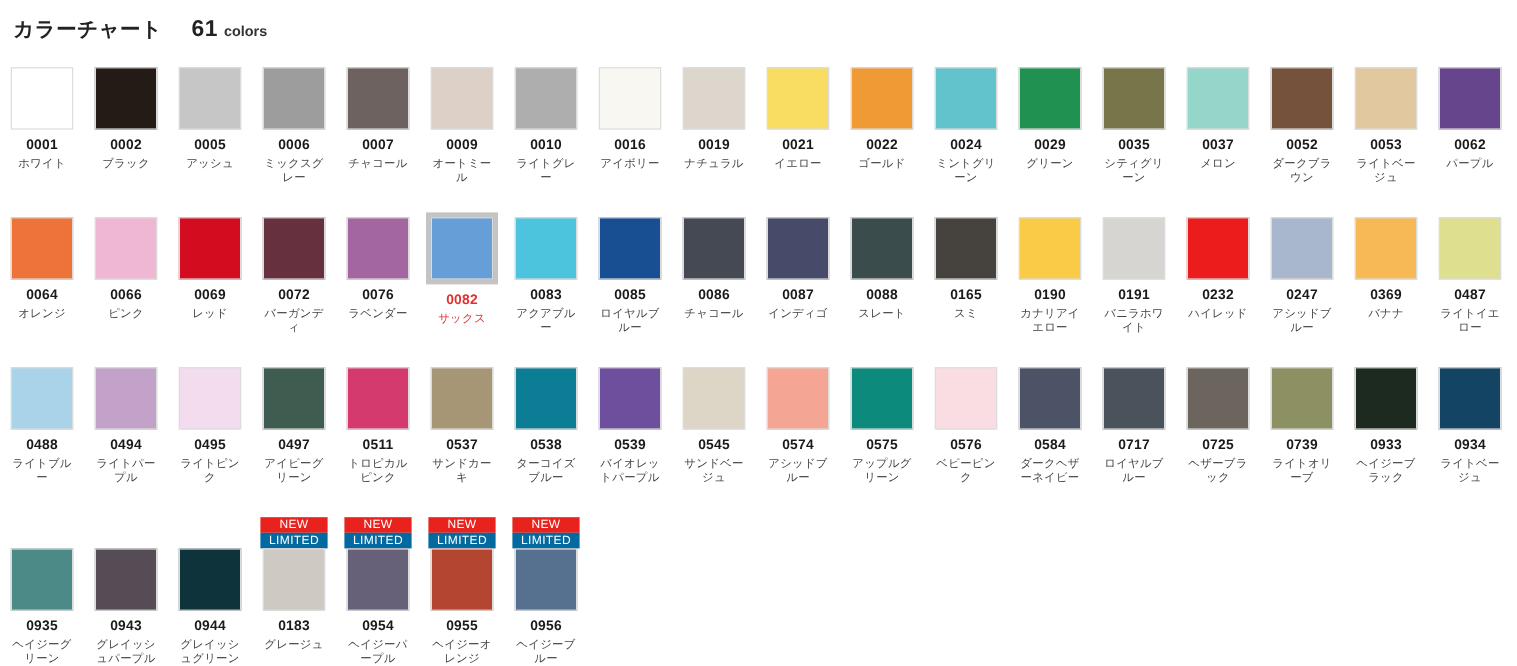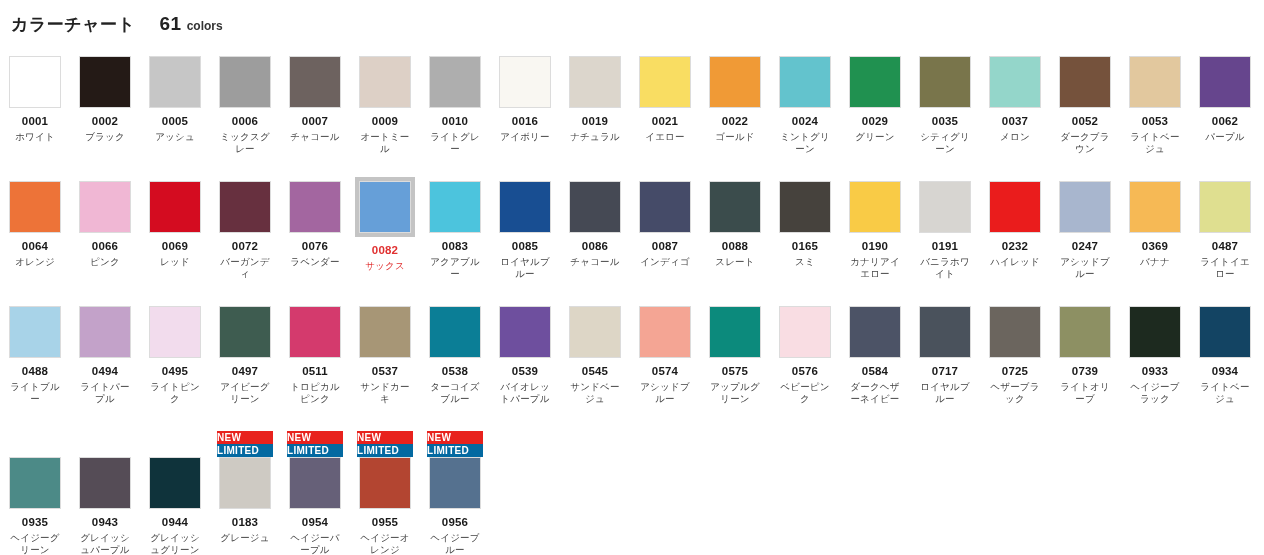--- a/index.html
+++ b/index.html
@@ -86,23 +86,24 @@
     flex-direction: column;
     align-items: stretch;
     height: 26px;
     justify-content: flex-end;
   }
   .badge-stack.empty {
     visibility: hidden;
   }
   .badge {
     font-size: 10px;
-    font-weight: bold;
+    font-weight: normal;
     line-height: 13px;
     height: 13px;
+    text-align: center;
     color: #ffffff;
     letter-spacing: 0.3px;
     font-family: "Liberation Sans", sans-serif;
   }
   .badge-new   { background: #e8221d; }
   .badge-limited { background: #0369a1; }
 
   .chip {
     width: 52px;
     height: 52px;

